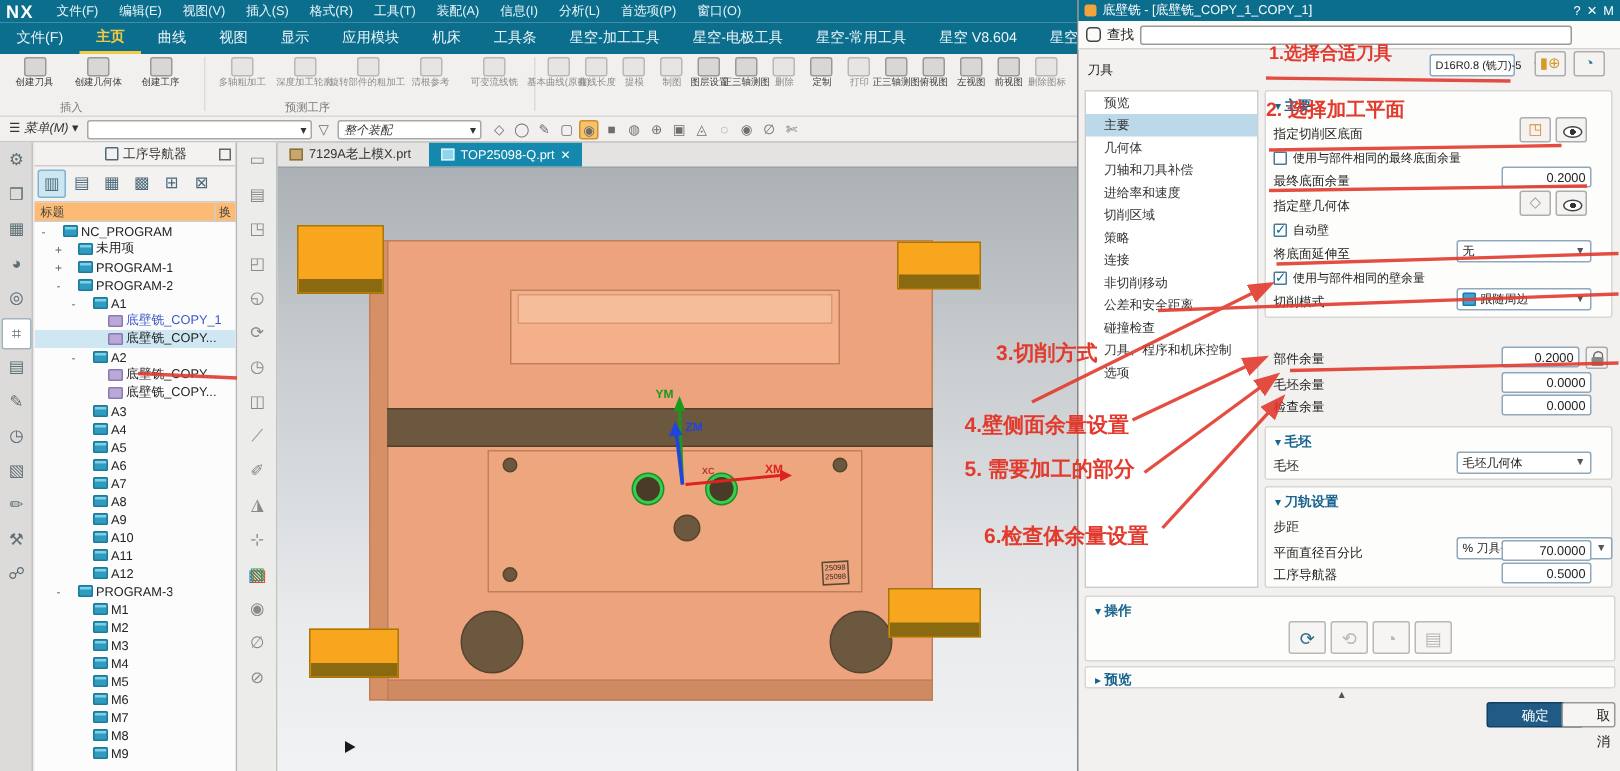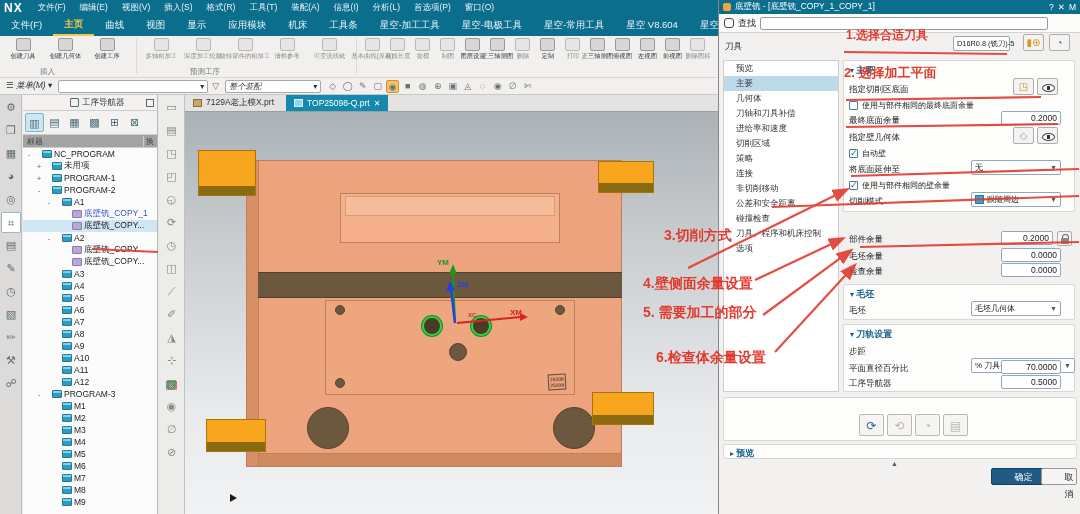--- a/index.html
+++ b/index.html
@@ -36,21 +36,21 @@
   #dock { position:absolute; left:0; top:0; width:22px; height:419px; background:#dcdbd9; border-right:1px solid #c2c1bf; }
   .dicon { width:20px; height:21px; margin:2px 0 2px 1px; text-align:center; font-size:11px; color:#5f6e76; line-height:21px; }
   .dicon.hl { background:#fff; border:1px solid #9fb6c2; border-radius:2px; }
   
   #navpanel { position:absolute; left:23px; top:0; width:135px; height:419px; background:#f3f2f1; border-right:1px solid #b9b8b6; }
   #navheader { height:16px; display:flex; align-items:center; border-bottom:1px solid #cfcecd; background:#eceby8;padding-left:45px; }
   #navheader .t { font-size:8.5px; color:#333; margin-left:3px; flex:1; }
   #navtools { height:24px; display:flex; align-items:center; padding-left:2px; border-bottom:1px solid #cfcecd; }
   .ntico { width:19px; height:19px; margin-right:1px; text-align:center; line-height:19px; font-size:11px; color:#4d6b7a; }
   .ntico.hl { background:#cde7f2; border:1px solid #7fb4cc; border-radius:2px; }
-  #navcols { height:13px; background:#a3a3a3; border-bottom:1px solid #cfcecd; display:flex; font-size:8px; color:#444; align-items:center; }
+  #navcols { height:13px; background:#fdba74; border-bottom:1px solid #cfcecd; display:flex; font-size:8px; color:#444; align-items:center; }
   #navcols .c1 { flex:1; padding-left:4px; } #navcols .c2 { width:14px; border-left:1px solid #cfcecd; padding-left:2px; }
   #treelist { background:#fcfcfc; height:366px; overflow:hidden; }
   .trow { height:12px; display:flex; align-items:center; font-size:8.5px; color:#222; white-space:nowrap; }
   .trow.sel { background:#cfe6f3; }
   .trow.blue .lbl { color:#3a57c8; }
   .texp { width:8px; font-size:8px; color:#666; text-align:center; flex:none; }
   .st { width:9px; flex:none; font-weight:bold; font-size:8.5px; text-align:center; }
   .st.block { color:#e03323; } .st.check { color:#23a834; } .st.warn { color:#f0a000; }
   .kind { width:10px; height:8px; flex:none; margin-right:2px; border-radius:1px; }
   .kind.folder { background:#2e9bbf; border:1px solid #1d7b9a; box-shadow:inset 0 2px 0 #7fd0e8; }
@@ -790,20 +790,21 @@
             <span>% 刀具平直</span>
             <span class="car">▼</span>
           </span>
         <span class="flabel" style="top:303px">平面直径百分比</span>
         <span class="vbox" style="left:158px;top:300px;width:60px">70.0000</span>
         <span class="flabel" style="top:318px">工序导航器</span>
         <span class="vbox" style="left:158px;top:315px;width:60px">0.5000</span>
       </div>
 
       <div id="dops">
+        <div class="shdr">操作</div>
         <span class="opbtn" style="left:135px">⟳</span>
         <span class="opbtn dim" style="left:163px">⟲</span>
         <span class="opbtn dim" style="left:191px">◔</span>
         <span class="opbtn dim" style="left:219px">▤</span>
       </div>
       <div id="dpreviewbar"><span>预览</span></div>
       <div id="dcollapse">▲</div>
       <div class="fbtn" id="okbtn">确定</div>
       <div class="fbtn" id="cancelbtn">取消</div>
     </div>

